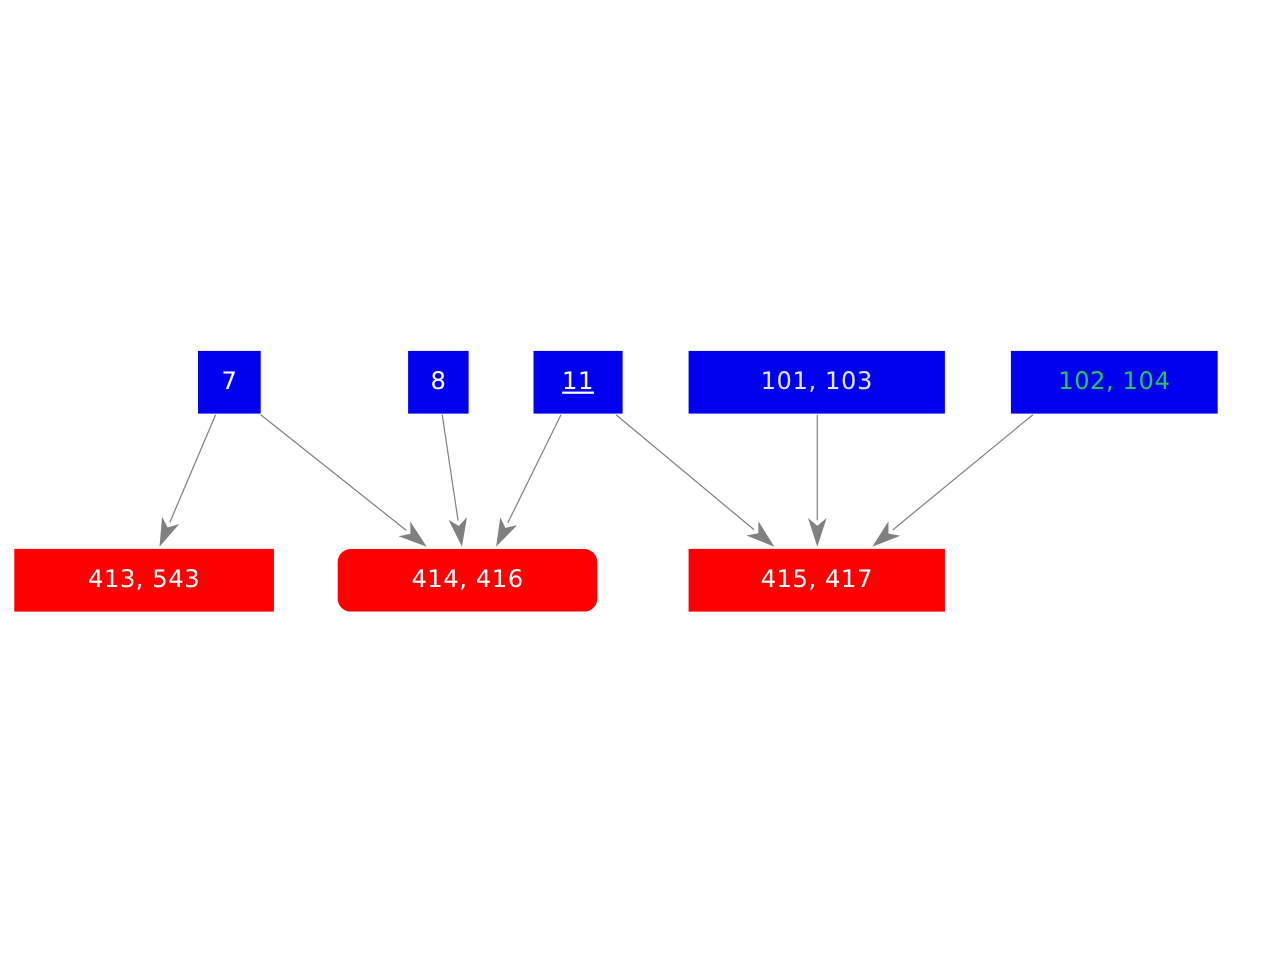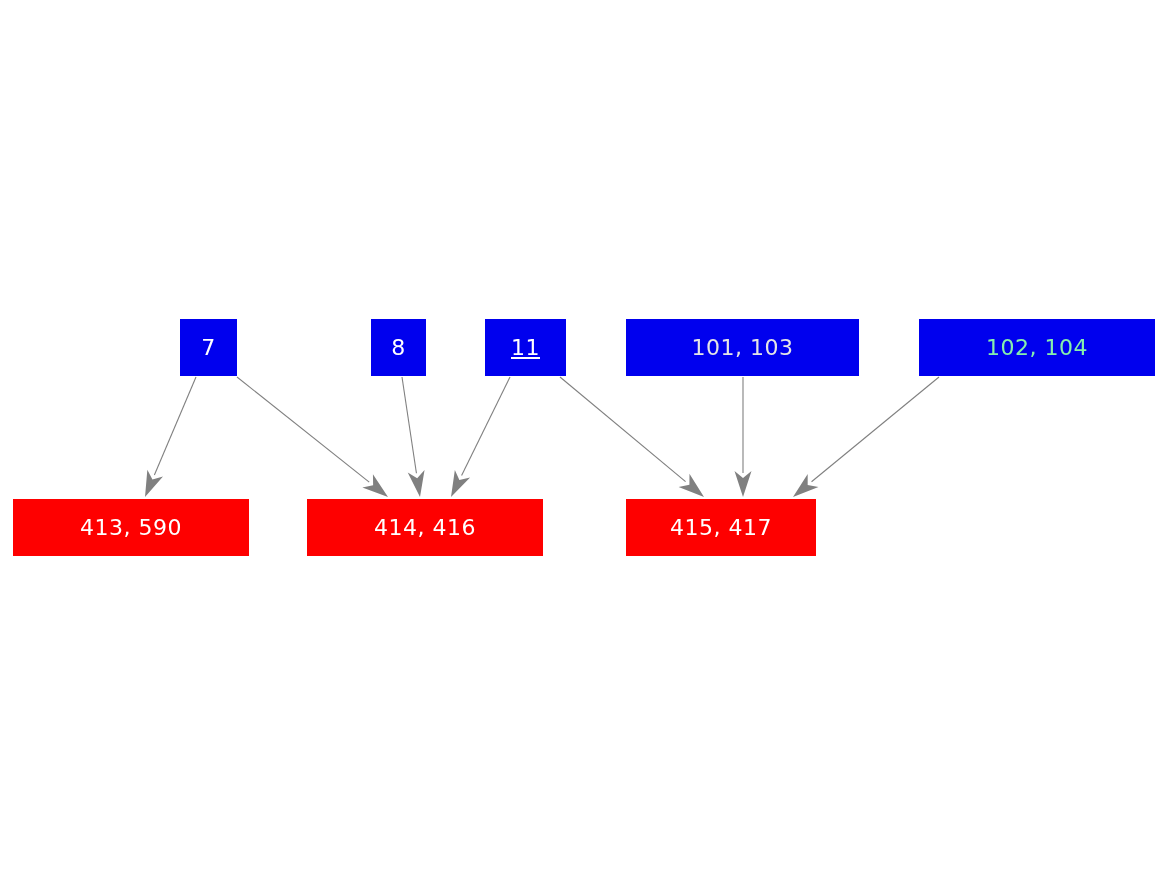--- a/index.html
+++ b/index.html
@@ -83,27 +83,27 @@
       </div>
       <div class="node node-source" style="left: 371px; top: 319px; width: 55px; height: 57px; background: rgb(0, 0, 238); color: rgb(255, 255, 255);">
         <span class="node-label">8</span>
       </div>
       <div class="node node-source" style="left: 485px; top: 319px; width: 81px; height: 57px; background: rgb(0, 0, 238); color: rgb(255, 255, 255); text-decoration: underline;">
         <span class="node-label">11</span>
       </div>
       <div class="node node-source" style="left: 626px; top: 319px; width: 233px; height: 57px; background: rgb(0, 0, 238); color: #e5e5e5;">
         <span class="node-label">101, 103</span>
       </div>
-      <div class="node node-source" style="left: 919px; top: 319px; width: 236px; height: 57px; background: rgb(0, 0, 238); color: #86efac;">
+      <div class="node node-source" style="left: 919px; top: 319px; width: 188px; height: 57px; background: rgb(0, 0, 238); color: #22c55e;">
         <span class="node-label">102, 104</span>
       </div>
       <div class="node node-target" style="left: 13px; top: 499px; width: 236px; height: 57px; background: rgb(254, 0, 0); color: rgb(255, 255, 255);">
-        <span class="node-label">413, 590</span>
+        <span class="node-label">413, 543</span>
       </div>
-      <div class="node node-target" style="left: 307px; top: 499px; width: 236px; height: 57px; background: rgb(254, 0, 0); color: rgb(255, 255, 255);">
+      <div class="node node-target" style="left: 307px; top: 499px; width: 236px; height: 57px; background: rgb(254, 0, 0); color: rgb(255, 255, 255); border-radius: 12px;">
         <span class="node-label">414, 416</span>
       </div>
-      <div class="node node-target" style="left: 626px; top: 499px; width: 190px; height: 57px; background: rgb(254, 0, 0); color: rgb(255, 255, 255);">
+      <div class="node node-target" style="left: 626px; top: 499px; width: 233px; height: 57px; background: rgb(254, 0, 0); color: rgb(255, 255, 255);">
         <span class="node-label">415, 417</span>
       </div>
     </div>
 
 </div>
 
 </body></html>

